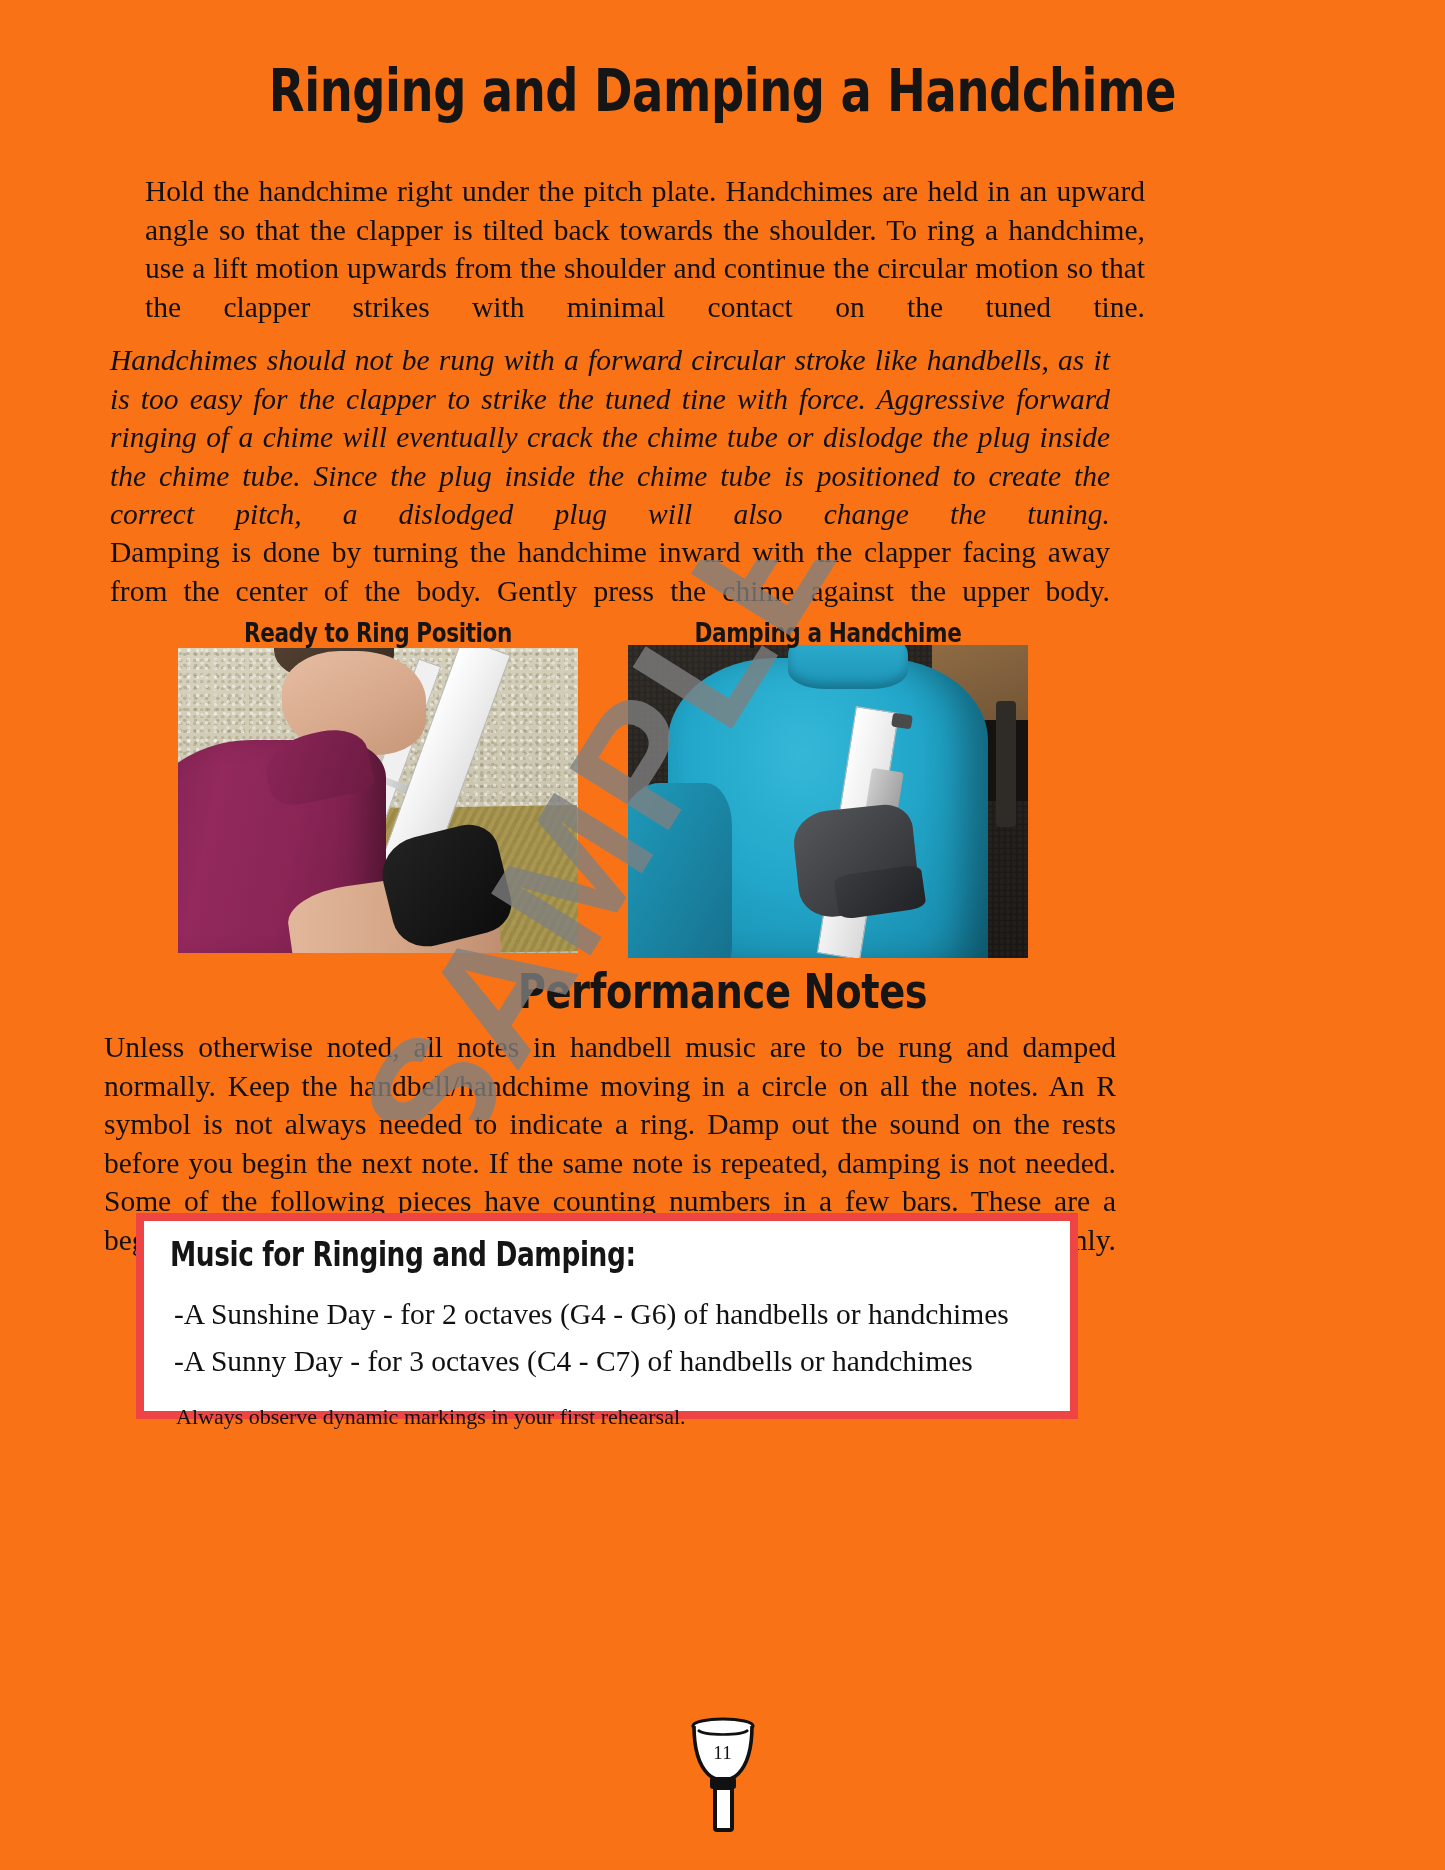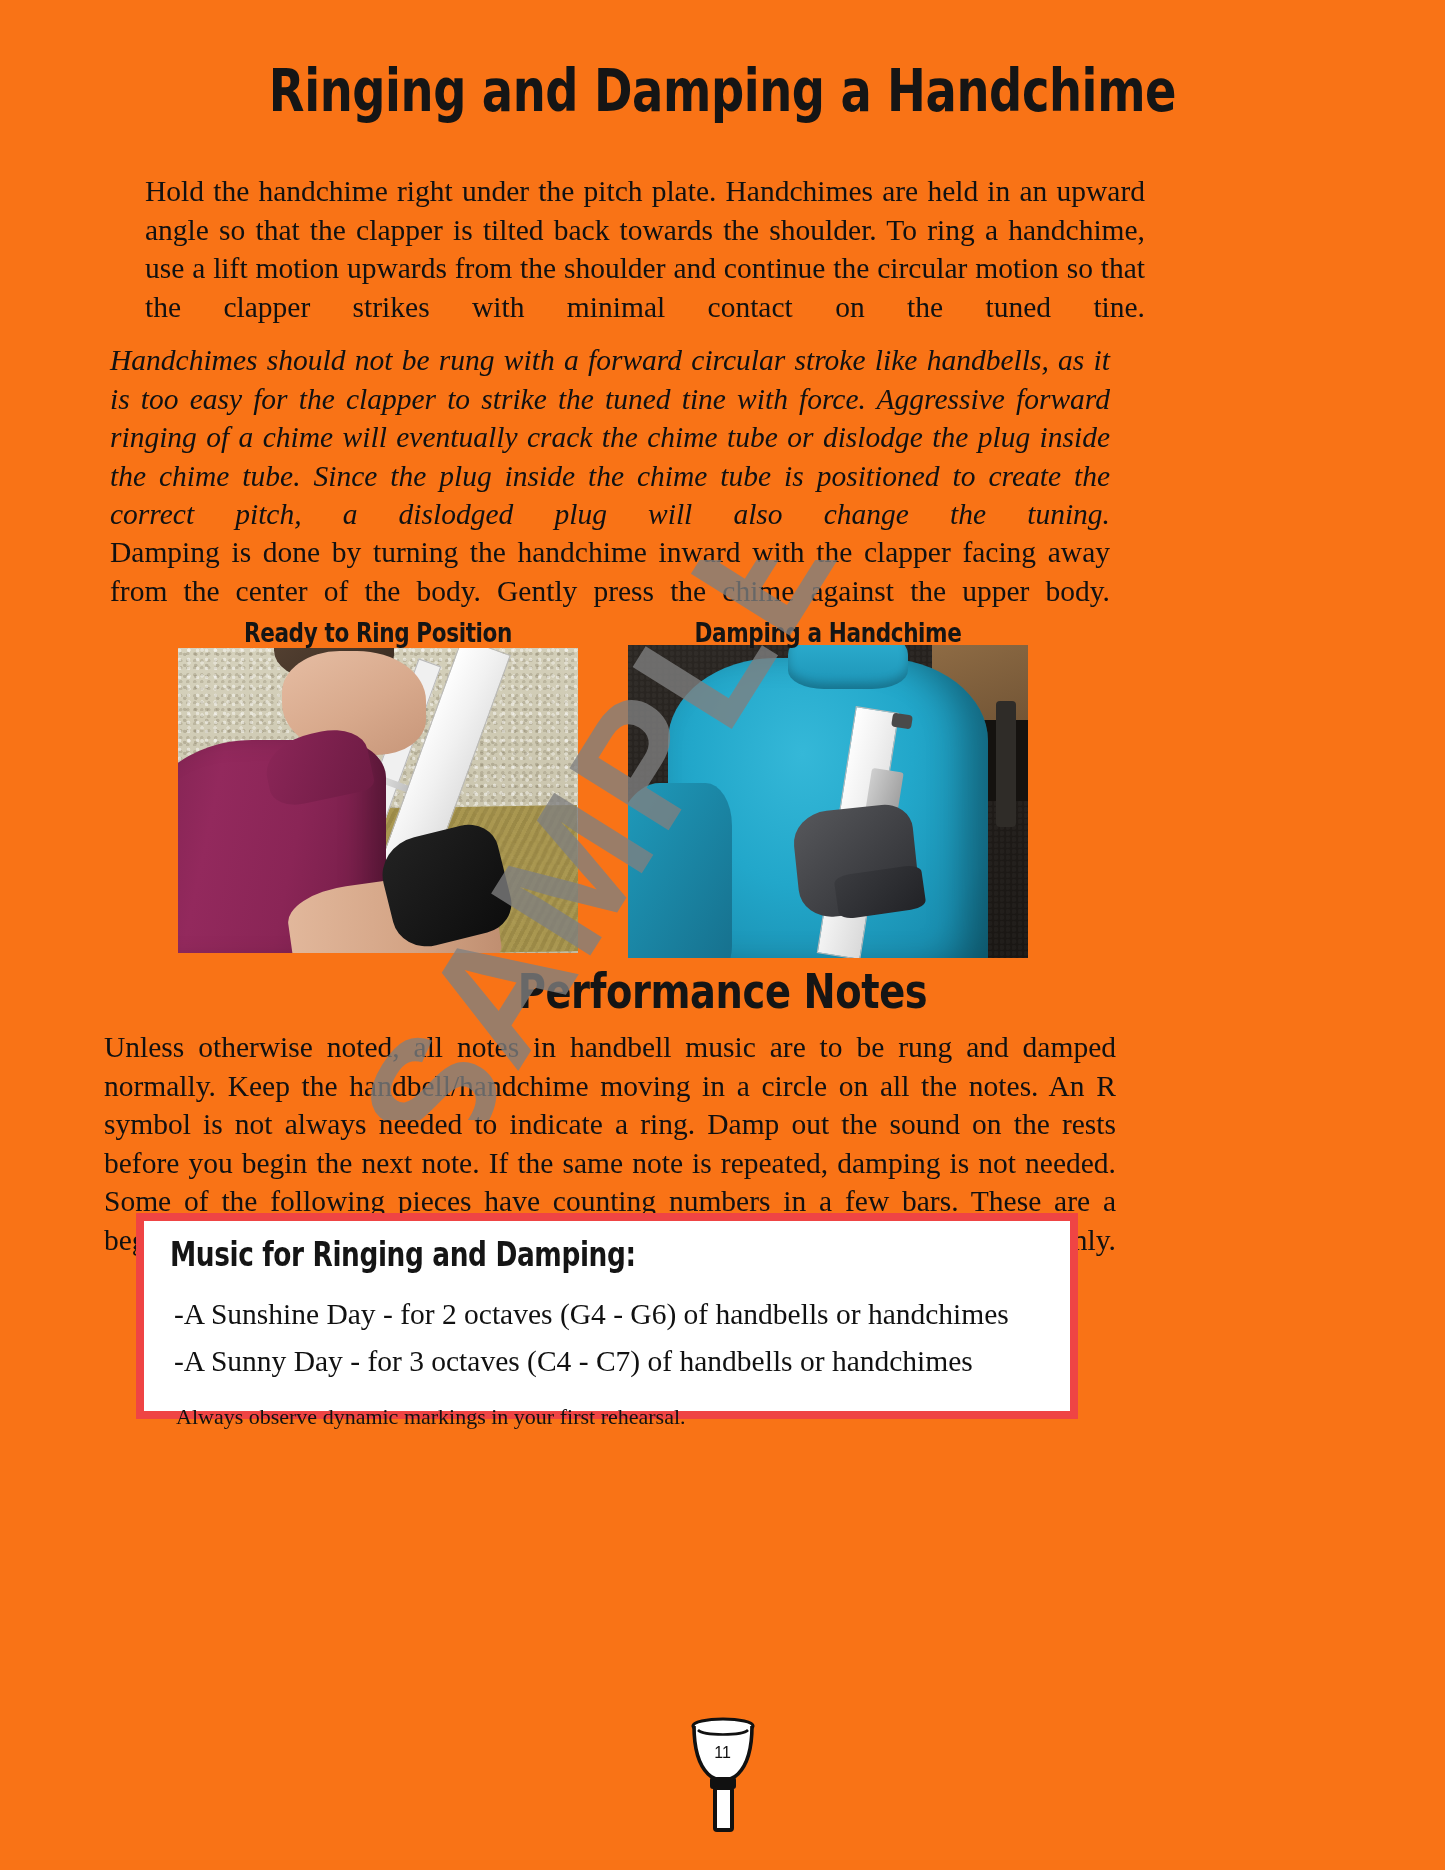--- a/index.html
+++ b/index.html
@@ -322,24 +322,24 @@
     top: 1712px;
     width: 90px;
     height: 128px;
     z-index: 30;
   }
   #page-number {
     position: absolute;
     left: 0; right: 0;
     top: 28px;
     text-align: center;
-    font-size: 16px;
+    font-size: 19px;
     line-height: 26px;
     color: #111111;
-    font-family: Liberation Sans, sans-serif;
+    font-family: Liberation Serif, serif;
   }
 </style>
 </head>
 <body>
 
 <div id="page">
 
   <div id="doc-title" class="display">Ringing and Damping a Handchime</div>
 
   <div id="para-1" class="para">Hold the handchime right under the pitch plate. Handchimes are held in an upward angle so that the clapper is tilted back towards the shoulder. To ring a handchime, use a lift motion upwards from the shoulder and continue the circular motion so that the clapper strikes with minimal contact on the tuned tine.</div>

